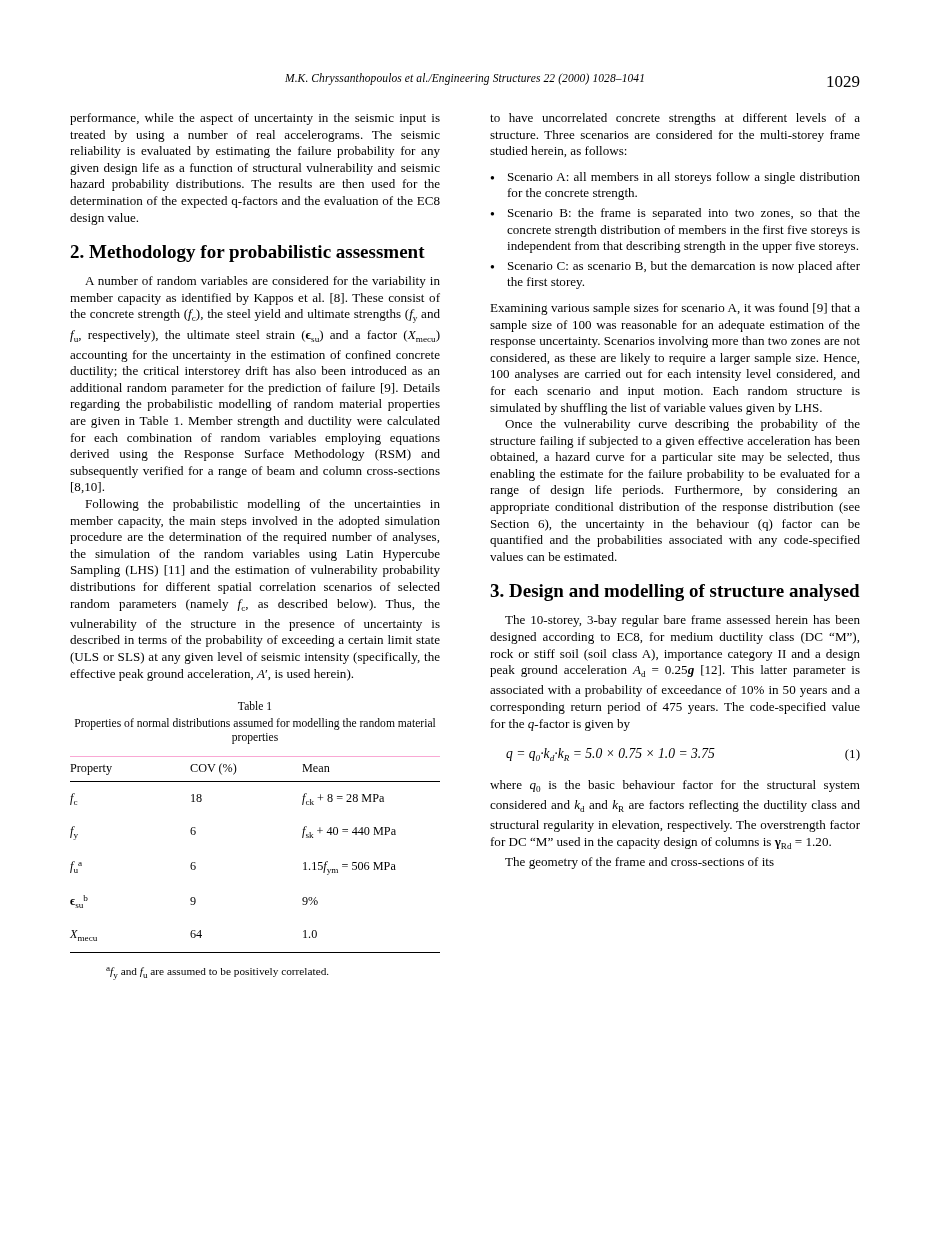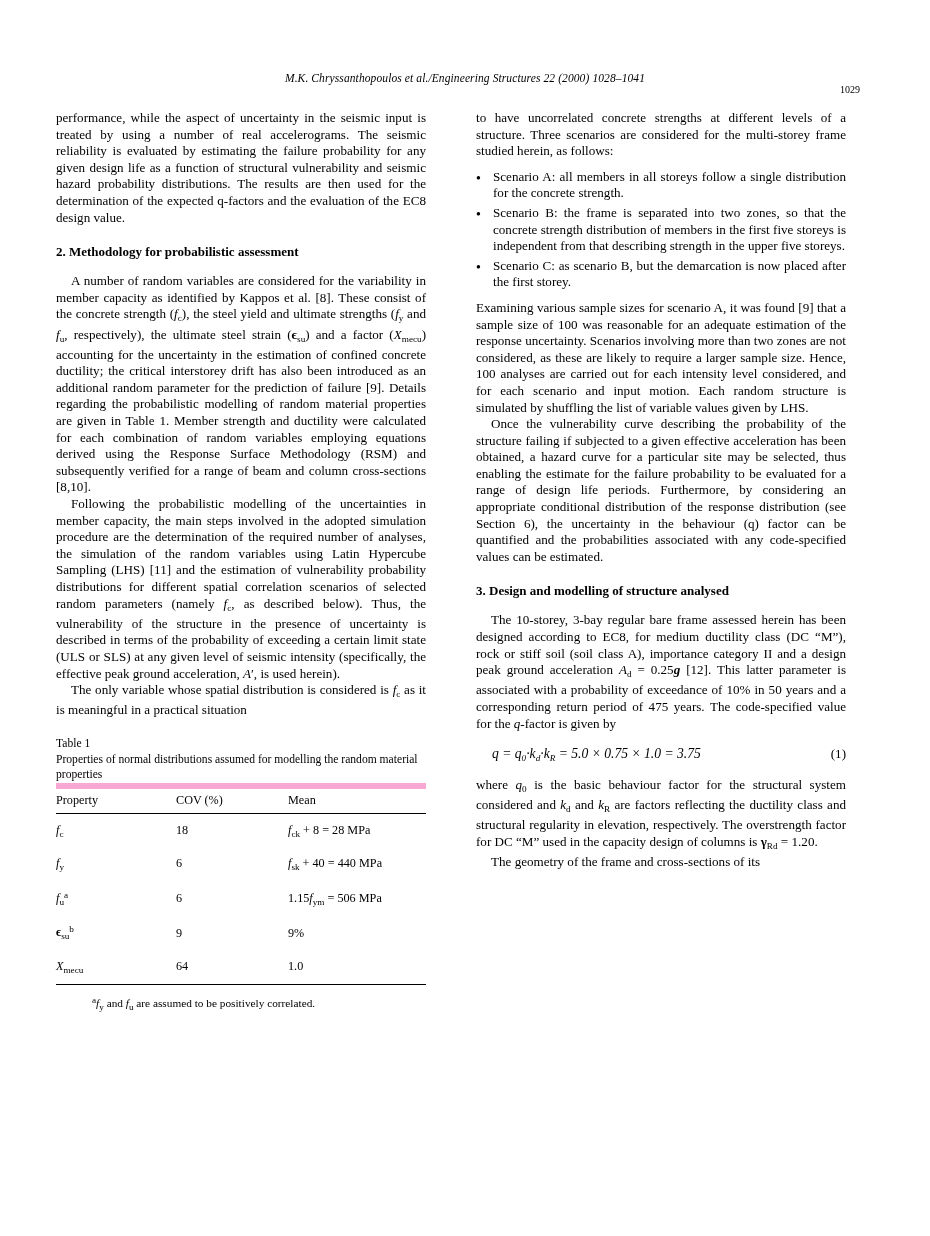--- a/index.html
+++ b/index.html
@@ -28,28 +28,27 @@
     width: 790px;
     font-size: 11.5px;
     font-style: italic;
     text-align: center;
     letter-spacing: 0.1px;
   }
   .folio {
     position: absolute;
     top: 72px;
     right: 70px;
-    font-size: 10px;
+    font-size: 17px;
     font-style: normal;
-    margin-top: 12px;
   }
   .columns {
     position: absolute;
     top: 110px;
-    left: 56px;
+    left: 70px;
     width: 790px;
     display: flex;
     justify-content: space-between;
   }
   .col {
     width: 370px;
   }
   p {
     margin: 0;
     font-size: 13.1px;
@@ -58,21 +57,21 @@
     text-justify: inter-word;
     hyphens: none;
   }
   p.indent {
     text-indent: 15px;
   }
   p + p {
     margin-top: 0;
   }
   h2.section {
-    font-size: 13px;
+    font-size: 19px;
     font-weight: bold;
     margin: 17px 0 13px 0;
     line-height: 17px;
   }
   h3.subsection {
     font-size: 13.1px;
     font-weight: normal;
     font-style: italic;
     margin: 15px 0 11px 0;
   }
@@ -122,39 +121,41 @@
 
   
   .table-block {
     margin-top: 18px;
     width: 370px;
     font-size: 12px;
   }
   .table-caption {
     font-size: 11.6px;
     line-height: 14.6px;
+    margin-bottom: 10px;
+    text-align: center;
   }
   .table-caption .tnum { display: block; margin-bottom: 2px;}
   table.data {
     border-collapse: collapse;
     width: 370px;
     font-size: 12px;
   }
   table.data th {
     font-weight: normal;
     text-align: left;
     padding: 4px 0 5px 0;
     font-size: 12.2px;
   }
   table.data td {
     padding: 9px 0;
     font-size: 12.2px;
     vertical-align: baseline;
   }
-  .rule-top { border-top: 6px solid #f9a8d4; }
+  .rule-top { border-top: 1px solid #f9a8d4; }
   .rule-bottom { border-bottom: 1px solid #000; }
   .c1 { width: 120px; }
   .c2 { width: 112px; }
   .c3 { width: 138px; }
   .footnotes {
     margin-top: 9px;
     font-size: 11.3px;
     line-height: 13px;
     margin-left: 36px;
   }
@@ -173,21 +174,20 @@
     <div class="col">
 
       <p>performance, while the aspect of uncertainty in the seismic input is treated by using a number of real accelerograms. The seismic reliability is evaluated by estimating the failure probability for any given design life as a function of structural vulnerability and seismic hazard probability distributions. The results are then used for the determination of the expected q-factors and the evaluation of the EC8 design value.</p>
 
       <h2 class="section">2. Methodology for probabilistic assessment</h2>
 
       <p class="indent">A number of random variables are considered for the variability in member capacity as identified by Kappos et al. [8]. These consist of the concrete strength (<i>f</i><sub>c</sub>), the steel yield and ultimate strengths (<i>f</i><sub>y</sub> and <i>f</i><sub>u</sub>, respectively), the ultimate steel strain (<b>ϵ</b><sub>su</sub>) and a factor (<i>X</i><sub>mecu</sub>) accounting for the uncertainty in the estimation of confined concrete ductility; the critical interstorey drift has also been introduced as an additional random parameter for the prediction of failure [9]. Details regarding the probabilistic modelling of random material properties are given in Table 1. Member strength and ductility were calculated for each combination of random variables employing equations derived using the Response Surface Methodology (RSM) and subsequently verified for a range of beam and column cross-sections [8,10].</p>
 
       <p class="indent">Following the probabilistic modelling of the uncertainties in member capacity, the main steps involved in the adopted simulation procedure are the determination of the required number of analyses, the simulation of the random variables using Latin Hypercube Sampling (LHS) [11] and the estimation of vulnerability probability distributions for different spatial correlation scenarios of selected random parameters (namely <i>f</i><sub>c</sub>, as described below). Thus, the vulnerability of the structure in the presence of uncertainty is described in terms of the probability of exceeding a certain limit state (ULS or SLS) at any given level of seismic intensity (specifically, the effective peak ground acceleration, <i>A</i>′, is used herein).</p>
 
-      <p class="indent">The only variable whose spatial distribution is considered is <i>f</i><sub>c</sub> as it is meaningful in a practical situation</p>
 
       <div class="table-block">
         <div class="table-caption">
           <span class="tnum">Table 1</span>
           <span>Properties of normal distributions assumed for modelling the random material properties</span>
         </div>
         <table class="data">
           <thead>
             <tr class="rule-top rule-bottom">
               <th class="c1">Property</th>

